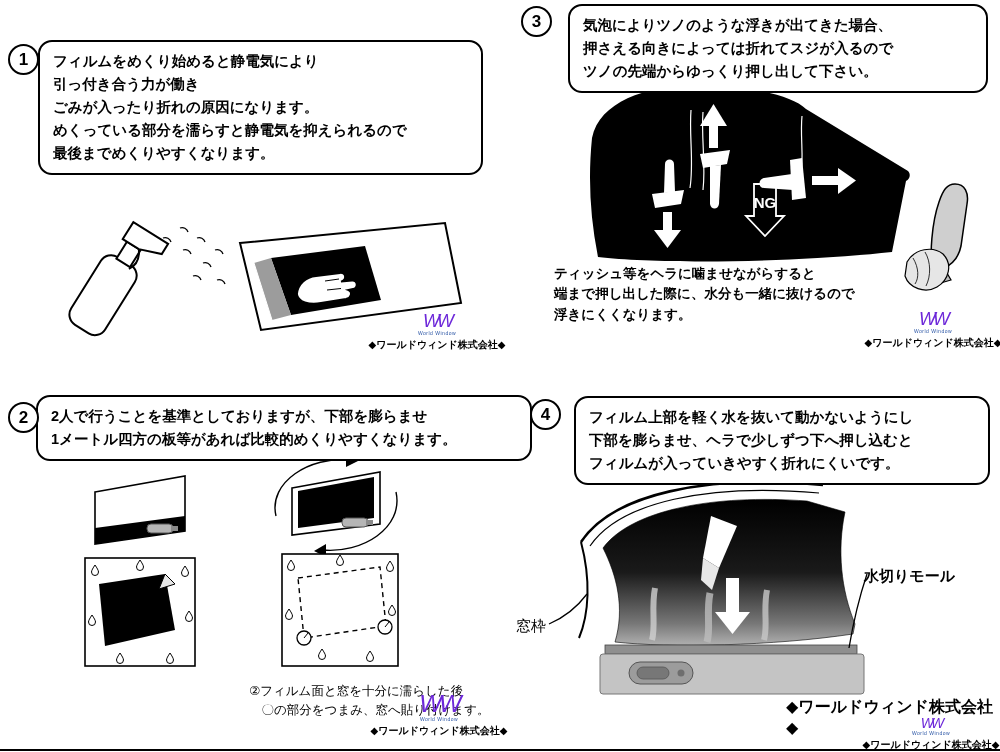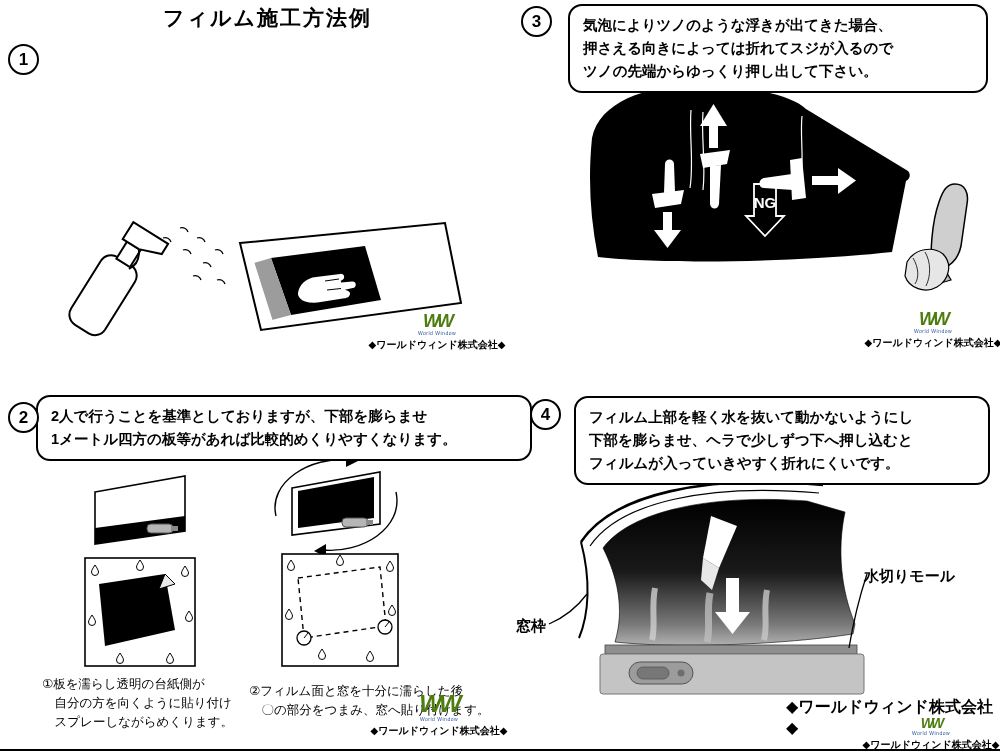--- a/index.html
+++ b/index.html
@@ -16,42 +16,46 @@
     display:flex; align-items:center; justify-content:center;
     font-size:17px; font-weight:700; background:#fff; z-index:3;
   }
   .bubble {
     border:2px solid #000; border-radius:14px; padding:8px 13px;
     font-size:14.5px; line-height:1.58; font-weight:600; white-space:pre-line;
     background:#fff; z-index:2;
   }
   .caption { font-size:12.5px; line-height:1.5; font-weight:500; white-space:pre-line; }
   .ww { display:flex; flex-direction:column; align-items:center; width:130px; z-index:3; }
-  .ww-letters { color:#4d7c0f; font-weight:700; font-style:italic; font-size:18px; letter-spacing:-3px; line-height:1; }
+  .ww-letters { color:#6d28d9; font-weight:400; font-style:italic; font-size:18px; letter-spacing:-3px; line-height:1; }
   .ww-lg .ww-letters { font-size:24px; }
   .ww-sm .ww-letters { font-size:14px; }
   .ww-sub { color:#2a55a5; font-size:5px; letter-spacing:.5px; line-height:1.2; }
   .ww-company { font-size:10px; font-weight:700; margin-top:2px; white-space:nowrap; }
   .company-big { font-size:16px; font-weight:700; }
-  .lbl-bold { font-size:15px; font-weight:700;text-align:right; }
+  .lbl-bold { font-size:15px; font-weight:400;text-align:right; }
   .lbl { font-weight:600; }
   .bottom-rule { left:0; top:749px; width:1000px; height:2px; background:#000; }
 </style>
 </head>
 <body>
 
 <div class="page">
 
-  <h1 class="abs title txt" style="left:163px;top:4px;margin:0">フィルム施工方法例</h1>
 
   <div class="abs stepnum" style="left:8px;top:44px">1</div>
   <div class="abs stepnum" style="left:8px;top:402px">2</div>
   <div class="abs stepnum" style="left:521px;top:6px">3</div>
   <div class="abs stepnum" style="left:530px;top:399px">4</div>
 
+  <div class="abs bubble" style="left:38px;top:40px;width:415px">フィルムをめくり始めると静電気により
+引っ付き合う力が働き
+ごみが入ったり折れの原因になります。
+めくっている部分を濡らすと静電気を抑えられるので
+最後までめくりやすくなります。</div>
   <div class="abs bubble" style="left:36px;top:395px;width:466px">2人で行うことを基準としておりますが、下部を膨らませ
 1メートル四方の板等があれば比較的めくりやすくなります。</div>
   <div class="abs bubble" style="left:568px;top:4px;width:390px">気泡によりツノのような浮きが出てきた場合、
 押さえる向きによっては折れてスジが入るので
 ツノの先端からゆっくり押し出して下さい。</div>
   <div class="abs bubble" style="left:574px;top:396px;width:386px">フィルム上部を軽く水を抜いて動かないようにし
 下部を膨らませ、ヘラで少しずつ下へ押し込むと
 フィルムが入っていきやすく折れにくいです。</div>
 
   <svg class="abs illus" style="left:35px;top:168px" width="450" height="170" viewBox="0 0 450 170">
@@ -217,26 +221,26 @@
       <g>
         <rect x="124" y="194" width="64" height="22" rx="11" fill="#9c9c9c" stroke="#555" stroke-width="1"></rect>
         <rect x="132" y="199" width="32" height="12" rx="6" fill="#777" stroke="#555" stroke-width="0.8"></rect>
         <circle cx="176" cy="205" r="3.5" fill="#6e6e6e"></circle>
       </g>
       <path d="M44,156 C58,150 70,142 82,126" stroke="#000" stroke-width="1.3" fill="none"></path>
       <path d="M362,106 C354,130 348,156 344,180" stroke="#000" stroke-width="1.3" fill="none"></path>
     </g>
   </svg>
 
-  <div class="abs caption txt" style="left:42px;top:675px">①板を濡らし透明の台紙側が
-　自分の方を向くように貼り付け
-　スプレーしながらめくります。</div>
   <div class="abs caption txt" style="left:249px;top:682px">②フィルム面と窓を十分に濡らした後
 　〇の部分をつまみ、窓へ貼り付けます。</div>
 
+  <div class="abs caption txt" style="left:554px;top:264px;font-size:13.5px;font-weight:600">ティッシュ等をヘラに噛ませながらすると
+端まで押し出した際に、水分も一緒に抜けるので
+浮きにくくなります。</div>
 
   <div class="abs lbl-bold txt" style="left:516px;top:617px">窓枠</div>
   <div class="abs lbl txt" style="left:864px;top:567px;font-size:15px">水切りモール</div>
 
   <div class="abs ww" style="left:372px;top:312px">
     <div class="ww-letters">WW</div>
     <div class="ww-sub">World Window</div>
     <div class="ww-company">◆ワールドウィンド株式会社◆</div>
   </div>
 

